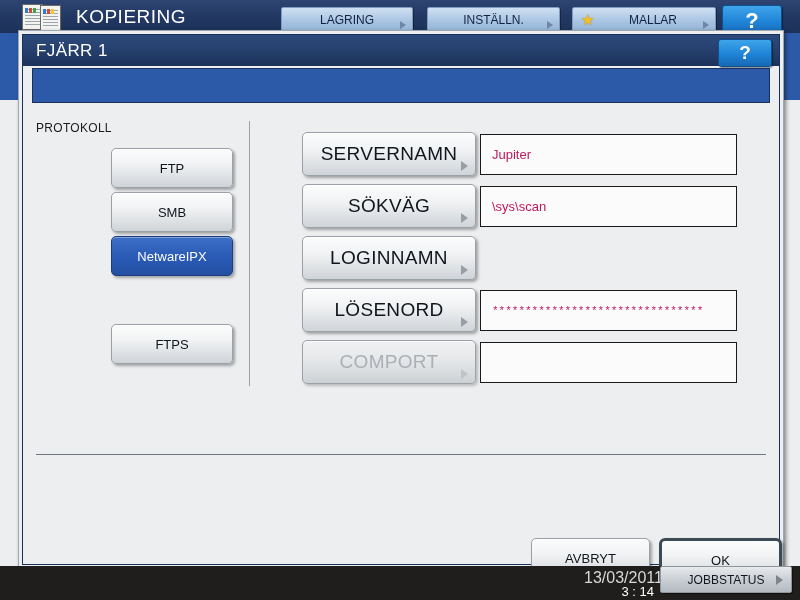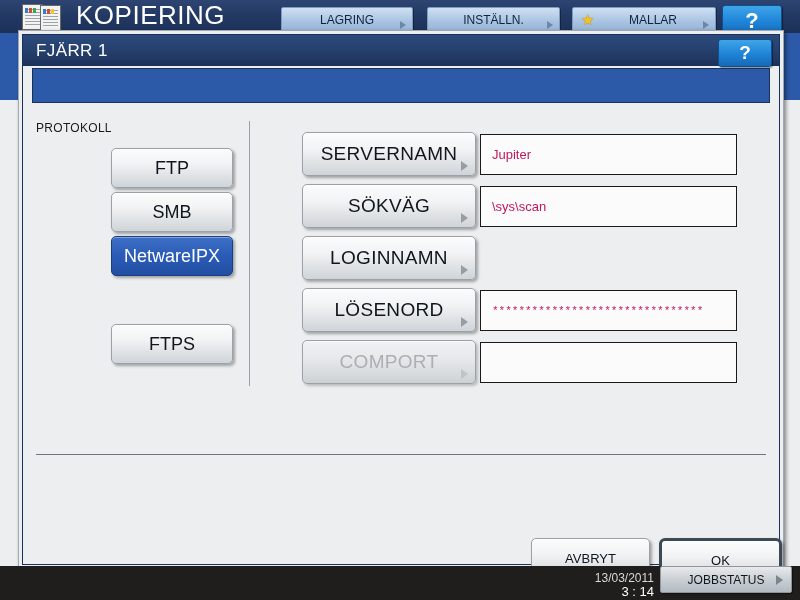--- a/index.html
+++ b/index.html
@@ -18,21 +18,21 @@
     background:linear-gradient(180deg,#2e4573 0%,#223963 48%,#1d3159 100%);
   }
   .app-leftband{position:absolute;left:0;top:33px;width:800px;height:67px;background:#2c5aa8;}
   .copy-icon{position:absolute;left:22px;top:4px;width:46px;height:26px;}
   .doc{position:absolute;width:19px;height:24px;background:#f3f3ef;border:1px solid #6a6a6a;}
   .doc.back{left:0;top:0;}
   .doc.front{left:18px;top:1px;}
   .doc .stripe{position:absolute;left:2px;right:2px;height:1px;background:#9aa3ae;}
   .doc .cbar{position:absolute;top:3px;height:5px;width:3px;}
   .app-title{
-    position:absolute;left:76px;top:0;color:#ffffff;font-size:26px;
+    position:absolute;left:76px;top:6px;color:#ffffff;font-size:19px;
     letter-spacing:.5px;white-space:nowrap;
   }
   .top-tab{
     position:absolute;top:7px;height:24px;
     background:linear-gradient(180deg,#cfe0f2 0%,#a9c4e2 55%,#93b2d6 100%);
     border:1px solid #7e9cc0;border-radius:2px;
     box-shadow:1px 1px 0 rgba(0,0,0,.35);
     color:#11243f;font-size:12px;
     display:flex;align-items:center;justify-content:center;
   }
@@ -51,21 +51,21 @@
     box-shadow:1px 1px 1px rgba(0,0,0,.4);
   }
   #app-help{left:722px;top:5px;width:58px;height:29px;}
 
   
   .bottom-dark{position:absolute;left:0;top:566px;width:800px;height:34px;background:#201e1d;}
   .clock{
     position:absolute;right:146px;top:571px;width:70px;text-align:right;
     color:#ffffff;font-size:13px;line-height:14px;
   }
-  .clock .date{color:#d8d8d8;font-size:12px;}
+  .clock .date{color:#d8d8d8;font-size:16px;}
   .jobstatus{
     position:absolute;left:660px;top:566px;width:130px;height:25px;
     background:linear-gradient(180deg,#e8eaec 0%,#c9ced3 52%,#b3bac1 100%);
     border:1px solid #8e959c;border-radius:2px;
     color:#10161d;font-size:12px;
     display:flex;align-items:center;justify-content:center;
     box-shadow:1px 1px 1px rgba(0,0,0,.5);
   }
   .jobstatus .tri{
     position:absolute;right:8px;top:8px;width:0;height:0;
@@ -98,21 +98,21 @@
   .section-label{position:absolute;left:13px;top:86px;color:#1b1b1b;font-size:12px;letter-spacing:.3px;}
   .vdivider{position:absolute;left:226px;top:86px;width:1px;height:265px;background:#9aa1a8;}
   .hdivider{position:absolute;left:13px;top:419px;right:13px;height:1px;background:#6f767d;}
 
   
   .btn3d{
     position:absolute;
     background:linear-gradient(180deg,#fbfcfc 0%,#f2f3f4 38%,#dfe2e5 72%,#cfd4d8 100%);
     border:1px solid #9aa1a8;border-radius:5px;
     box-shadow:2px 2px 3px rgba(0,0,0,.32), inset 0 1px 0 #ffffff;
-    color:#10161d;font-size:18px;
+    color:#10161d;font-size:13px;
     display:flex;align-items:center;justify-content:center;
     text-align:center;
   }
   .btn3d.sel{
     background:linear-gradient(180deg,#3f70c6 0%,#2a5cb8 48%,#234fa2 100%);
     border:1px solid #1b3e80;color:#ffffff;
     box-shadow:2px 2px 3px rgba(0,0,0,.32), inset 0 1px 0 rgba(255,255,255,.35);
   }
   .btn3d.disabled{
     background:linear-gradient(180deg,#f0f1f2 0%,#e7e9ea 40%,#d9dcdf 75%,#cdd1d4 100%);

